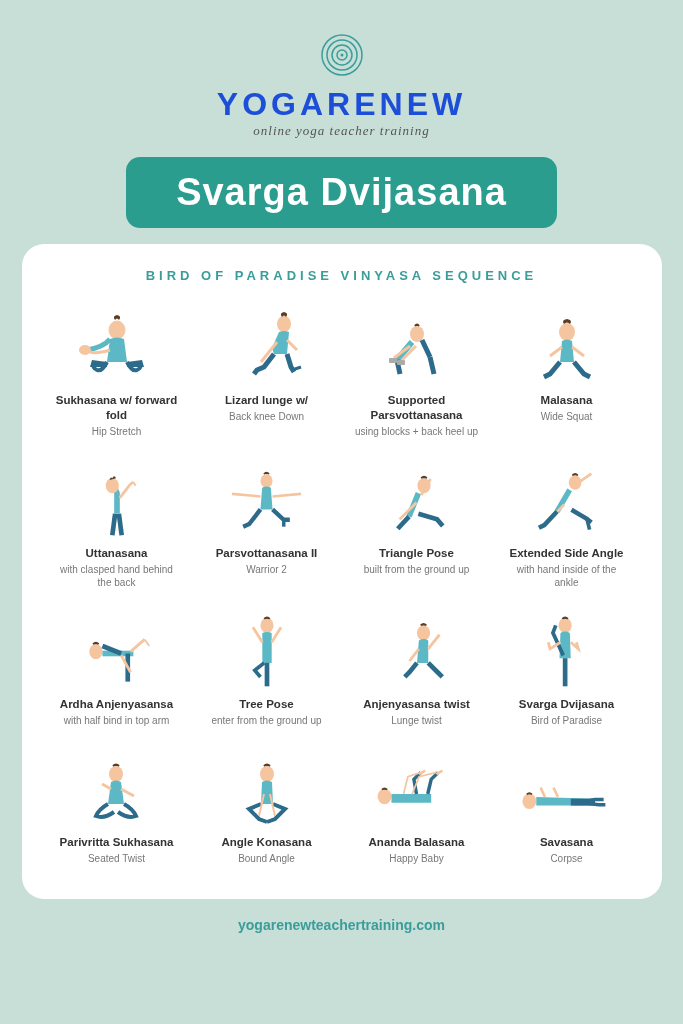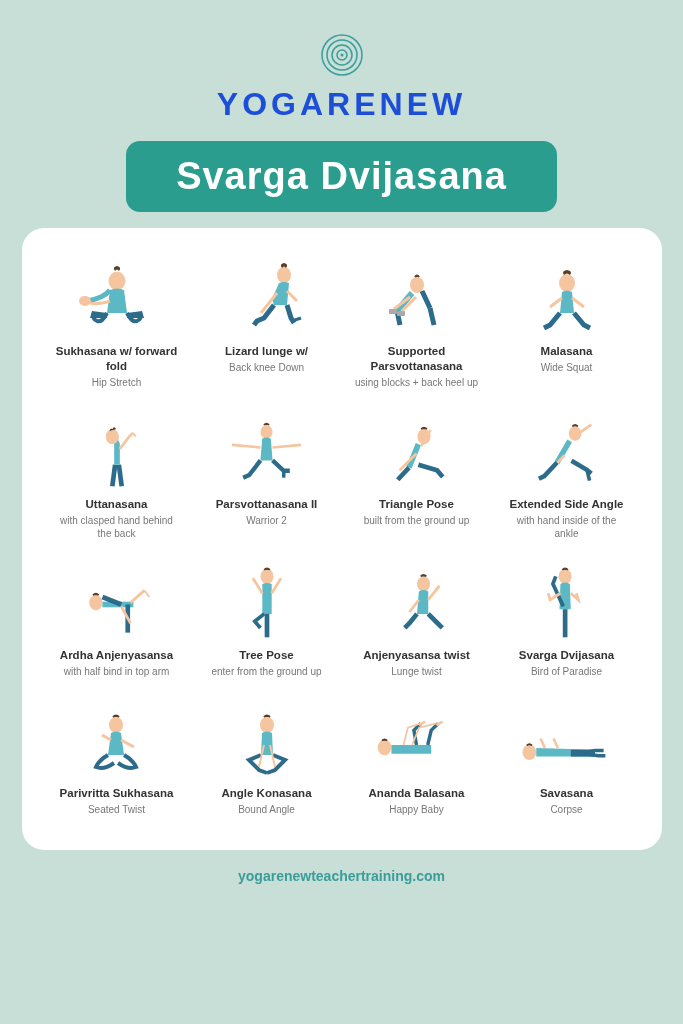--- a/index.html
+++ b/index.html
@@ -117,27 +117,29 @@
 
 <div class="logo-area">
   <svg class="logo-icon" viewBox="0 0 50 50">
     <circle cx="25" cy="25" r="20" stroke="#3a9d99" stroke-width="1.5" fill="none"></circle>
     <circle cx="25" cy="25" r="15" stroke="#3a9d99" stroke-width="1.5" fill="none"></circle>
     <circle cx="25" cy="25" r="10" stroke="#3a9d99" stroke-width="1.5" fill="none"></circle>
     <circle cx="25" cy="25" r="5" stroke="#3a9d99" stroke-width="1.5" fill="none"></circle>
     <circle cx="25" cy="25" r="1.5" fill="#3a9d99"></circle>
   </svg>
   <div class="logo-title">YOGARENEW</div>
+  <div class="logo-subtitle">online yoga teacher training</div>
 </div>
 
 <div class="title-banner">
   <h1>Svarga Dvijasana</h1>
 </div>
 
 <div class="card">
+  <div class="sequence-subtitle">BIRD OF PARADISE VINYASA SEQUENCE</div>
 
   <div class="poses-grid">
 
     <div class="pose-item">
       <div class="pose-figure">
         <svg viewBox="0 0 90 75" width="90" height="75">
 
           <ellipse cx="45" cy="18" rx="8" ry="9" class="skin" fill="#f5c5a0" stroke="none"></ellipse>
           <path d="M38 27 Q45 24 52 27 L55 50 L35 50 Z" fill="#5bb8c4" stroke="none"></path>
           <path d="M35 50 L20 48 L18 55 L35 55 Z" fill="#2d6b8a" stroke="none"></path>

